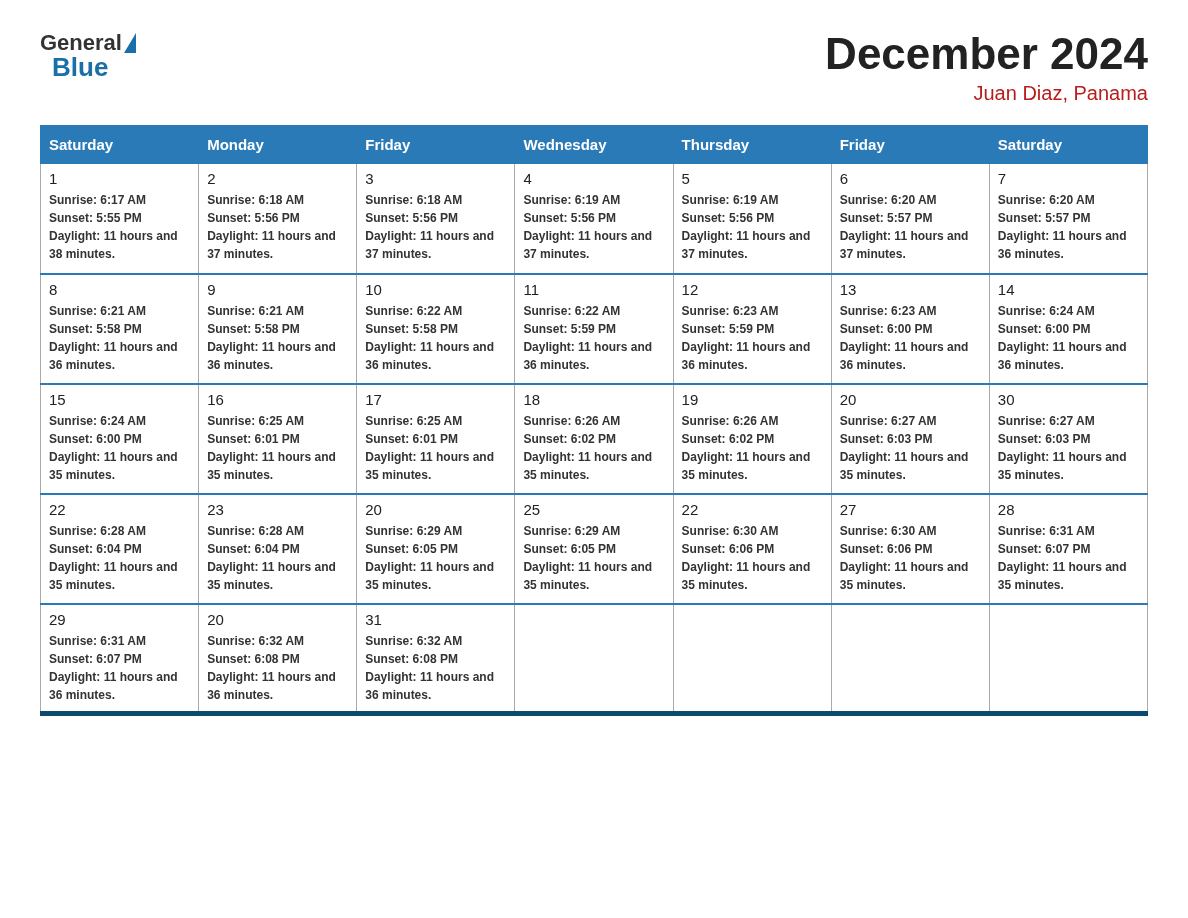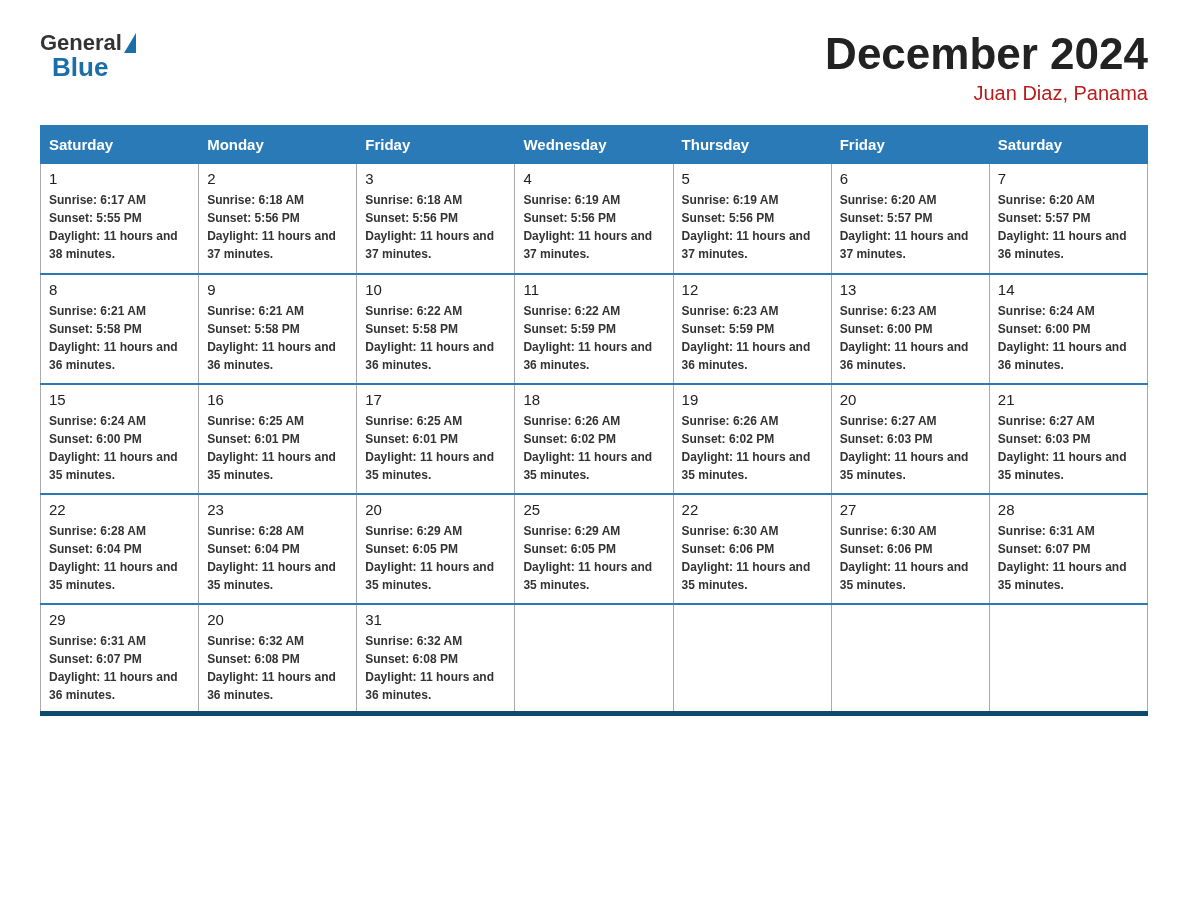--- a/index.html
+++ b/index.html
@@ -208,21 +208,21 @@
         </td>
         <td>
           <div class="day-num">19</div>
           <div class="day-info">Sunrise: 6:26 AM<br>Sunset: 6:02 PM<br>Daylight: 11 hours and 35 minutes.</div>
         </td>
         <td>
           <div class="day-num">20</div>
           <div class="day-info">Sunrise: 6:27 AM<br>Sunset: 6:03 PM<br>Daylight: 11 hours and 35 minutes.</div>
         </td>
         <td>
-          <div class="day-num">21</div>
+          <div class="day-num">30</div>
           <div class="day-info">Sunrise: 6:27 AM<br>Sunset: 6:03 PM<br>Daylight: 11 hours and 35 minutes.</div>
         </td>
       </tr>
       <tr>
         <td>
           <div class="day-num">22</div>
           <div class="day-info">Sunrise: 6:28 AM<br>Sunset: 6:04 PM<br>Daylight: 11 hours and 35 minutes.</div>
         </td>
         <td>
           <div class="day-num">23</div>

